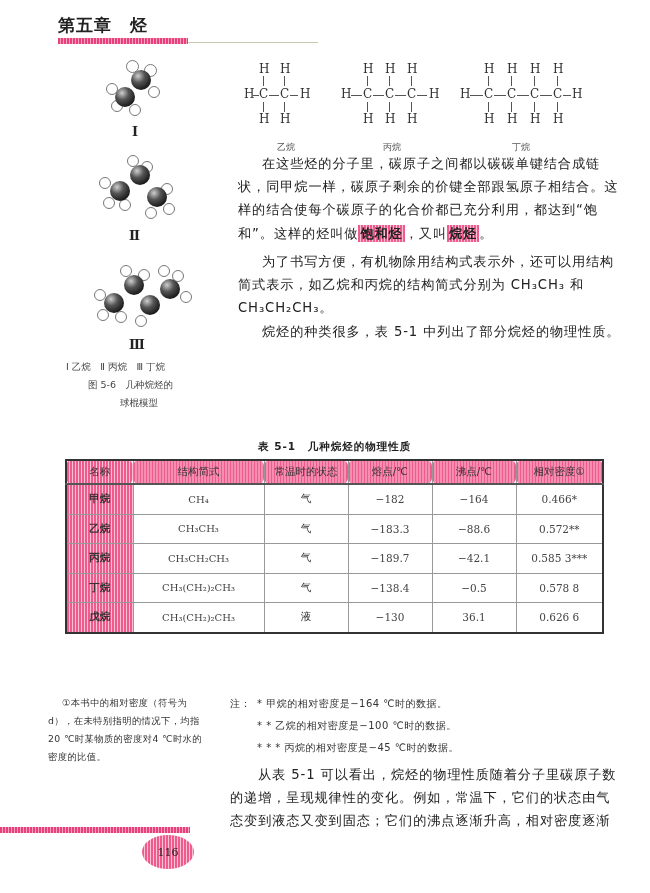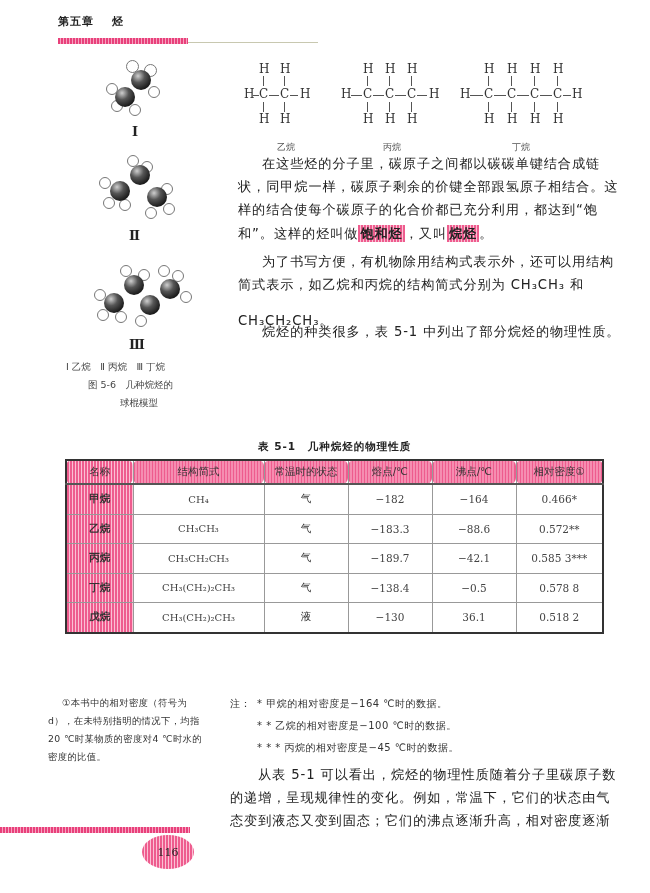--- a/index.html
+++ b/index.html
@@ -7,21 +7,21 @@
     width:650px; height:893px; background:#ffffff; position:relative; overflow:hidden;
     font-family:"DejaVu Serif", "Liberation Serif", serif; color:#222;
   }
   .abs { position:absolute; }
   .pink-stripe {
     background: repeating-linear-gradient(90deg, #e8407a 0px, #e8407a 2px, #f7a0c0 2px, #f7a0c0 3px);
   }
   .pink-stripe-light {
     background: repeating-linear-gradient(90deg, #ee5c8e 0px, #ee5c8e 2px, #fbc0d4 2px, #fbc0d4 3px);
   }
-  #chapter-title { left:58px; top:14px; font-family:Liberation Sans, sans-serif; font-weight:bold; font-size:11px; color:#222; letter-spacing:1px; }
+  #chapter-title { left:58px; top:14px; font-family:Liberation Sans, sans-serif; font-weight:bold; font-size:17px; color:#222; letter-spacing:1px; }
   #chapter-title .sep { display:inline-block; width:18px; }
   #header-bar { left:58px; top:38px; width:130px; height:6px; }
   #header-line { left:188px; top:42px; width:130px; height:1px; background:#c8c8b0; }
 
   
   .mol { position:absolute; }
   .atomC { position:absolute; border-radius:50%; background: radial-gradient(circle at 35% 30%, #cfcfcf 0%, #555 35%, #111 80%); }
   .atomH { position:absolute; border-radius:50%; background:#fff; border:1.4px solid #777; box-sizing:border-box; }
   .roman { position:absolute; font-family:"DejaVu Serif", serif; font-weight:bold; font-size:13px; color:#222; }
 
@@ -187,21 +187,21 @@
 
 <div class="para" style="left:262px;top:152px;">在这些烃的分子里，碳原子之间都以碳碳单键结合成链</div>
 <div class="para" style="left:238px;top:175px;">状，同甲烷一样，碳原子剩余的价键全部跟氢原子相结合。这</div>
 <div class="para" style="left:238px;top:198px;">样的结合使每个碳原子的化合价都已充分利用，都达到“饱</div>
 <div class="para" style="left:238px;top:222px;">
   <span>和”。这样的烃叫做</span><span class="hl pink-stripe-light">饱和烃</span><span>，又叫</span><span class="hl pink-stripe-light">烷烃</span><span>。</span>
 </div>
 
 <div class="para" style="left:262px;top:250px;">为了书写方便，有机物除用结构式表示外，还可以用结构</div>
 <div class="para" style="left:238px;top:273px;">简式表示，如乙烷和丙烷的结构简式分别为 CH₃CH₃ 和</div>
-<div class="para" style="left:238px;top:296px;margin-top:13px;">CH₃CH₂CH₃。</div>
+<div class="para" style="left:238px;top:296px;">CH₃CH₂CH₃。</div>
 
 <div class="para" style="left:262px;top:320px;">烷烃的种类很多，表 5-1 中列出了部分烷烃的物理性质。</div>
 
 <div id="table-title" class="abs">表 5-1　几种烷烃的物理性质</div>
 <table id="prop-table">
   <colgroup>
     <col style="width:67px">
       <col style="width:131px">
       <col style="width:84px">
       <col style="width:84px">
@@ -250,21 +250,21 @@
       <td class="num">−138.4</td>
       <td class="num">−0.5</td>
       <td class="num">0.578 8</td>
     </tr>
     <tr>
       <td class="name pink-stripe-light">戊烷</td>
       <td class="formula">CH₃(CH₂)₂CH₃</td>
       <td class="state">液</td>
       <td class="num">−130</td>
       <td class="num">36.1</td>
-      <td class="num">0.518 2</td>
+      <td class="num">0.626 6</td>
     </tr>
   </tbody>
 </table>
 
 <div class="footnote" style="left:62px;top:694px;">①本书中的相对密度（符号为</div>
 <div class="footnote" style="left:48px;top:712px;">d），在未特别指明的情况下，均指</div>
 <div class="footnote" style="left:48px;top:730px;">20 ℃时某物质的密度对4 ℃时水的</div>
 <div class="footnote" style="left:48px;top:748px;">密度的比值。</div>
 
 <div class="note" style="left:230px;top:693px;">注：</div>

